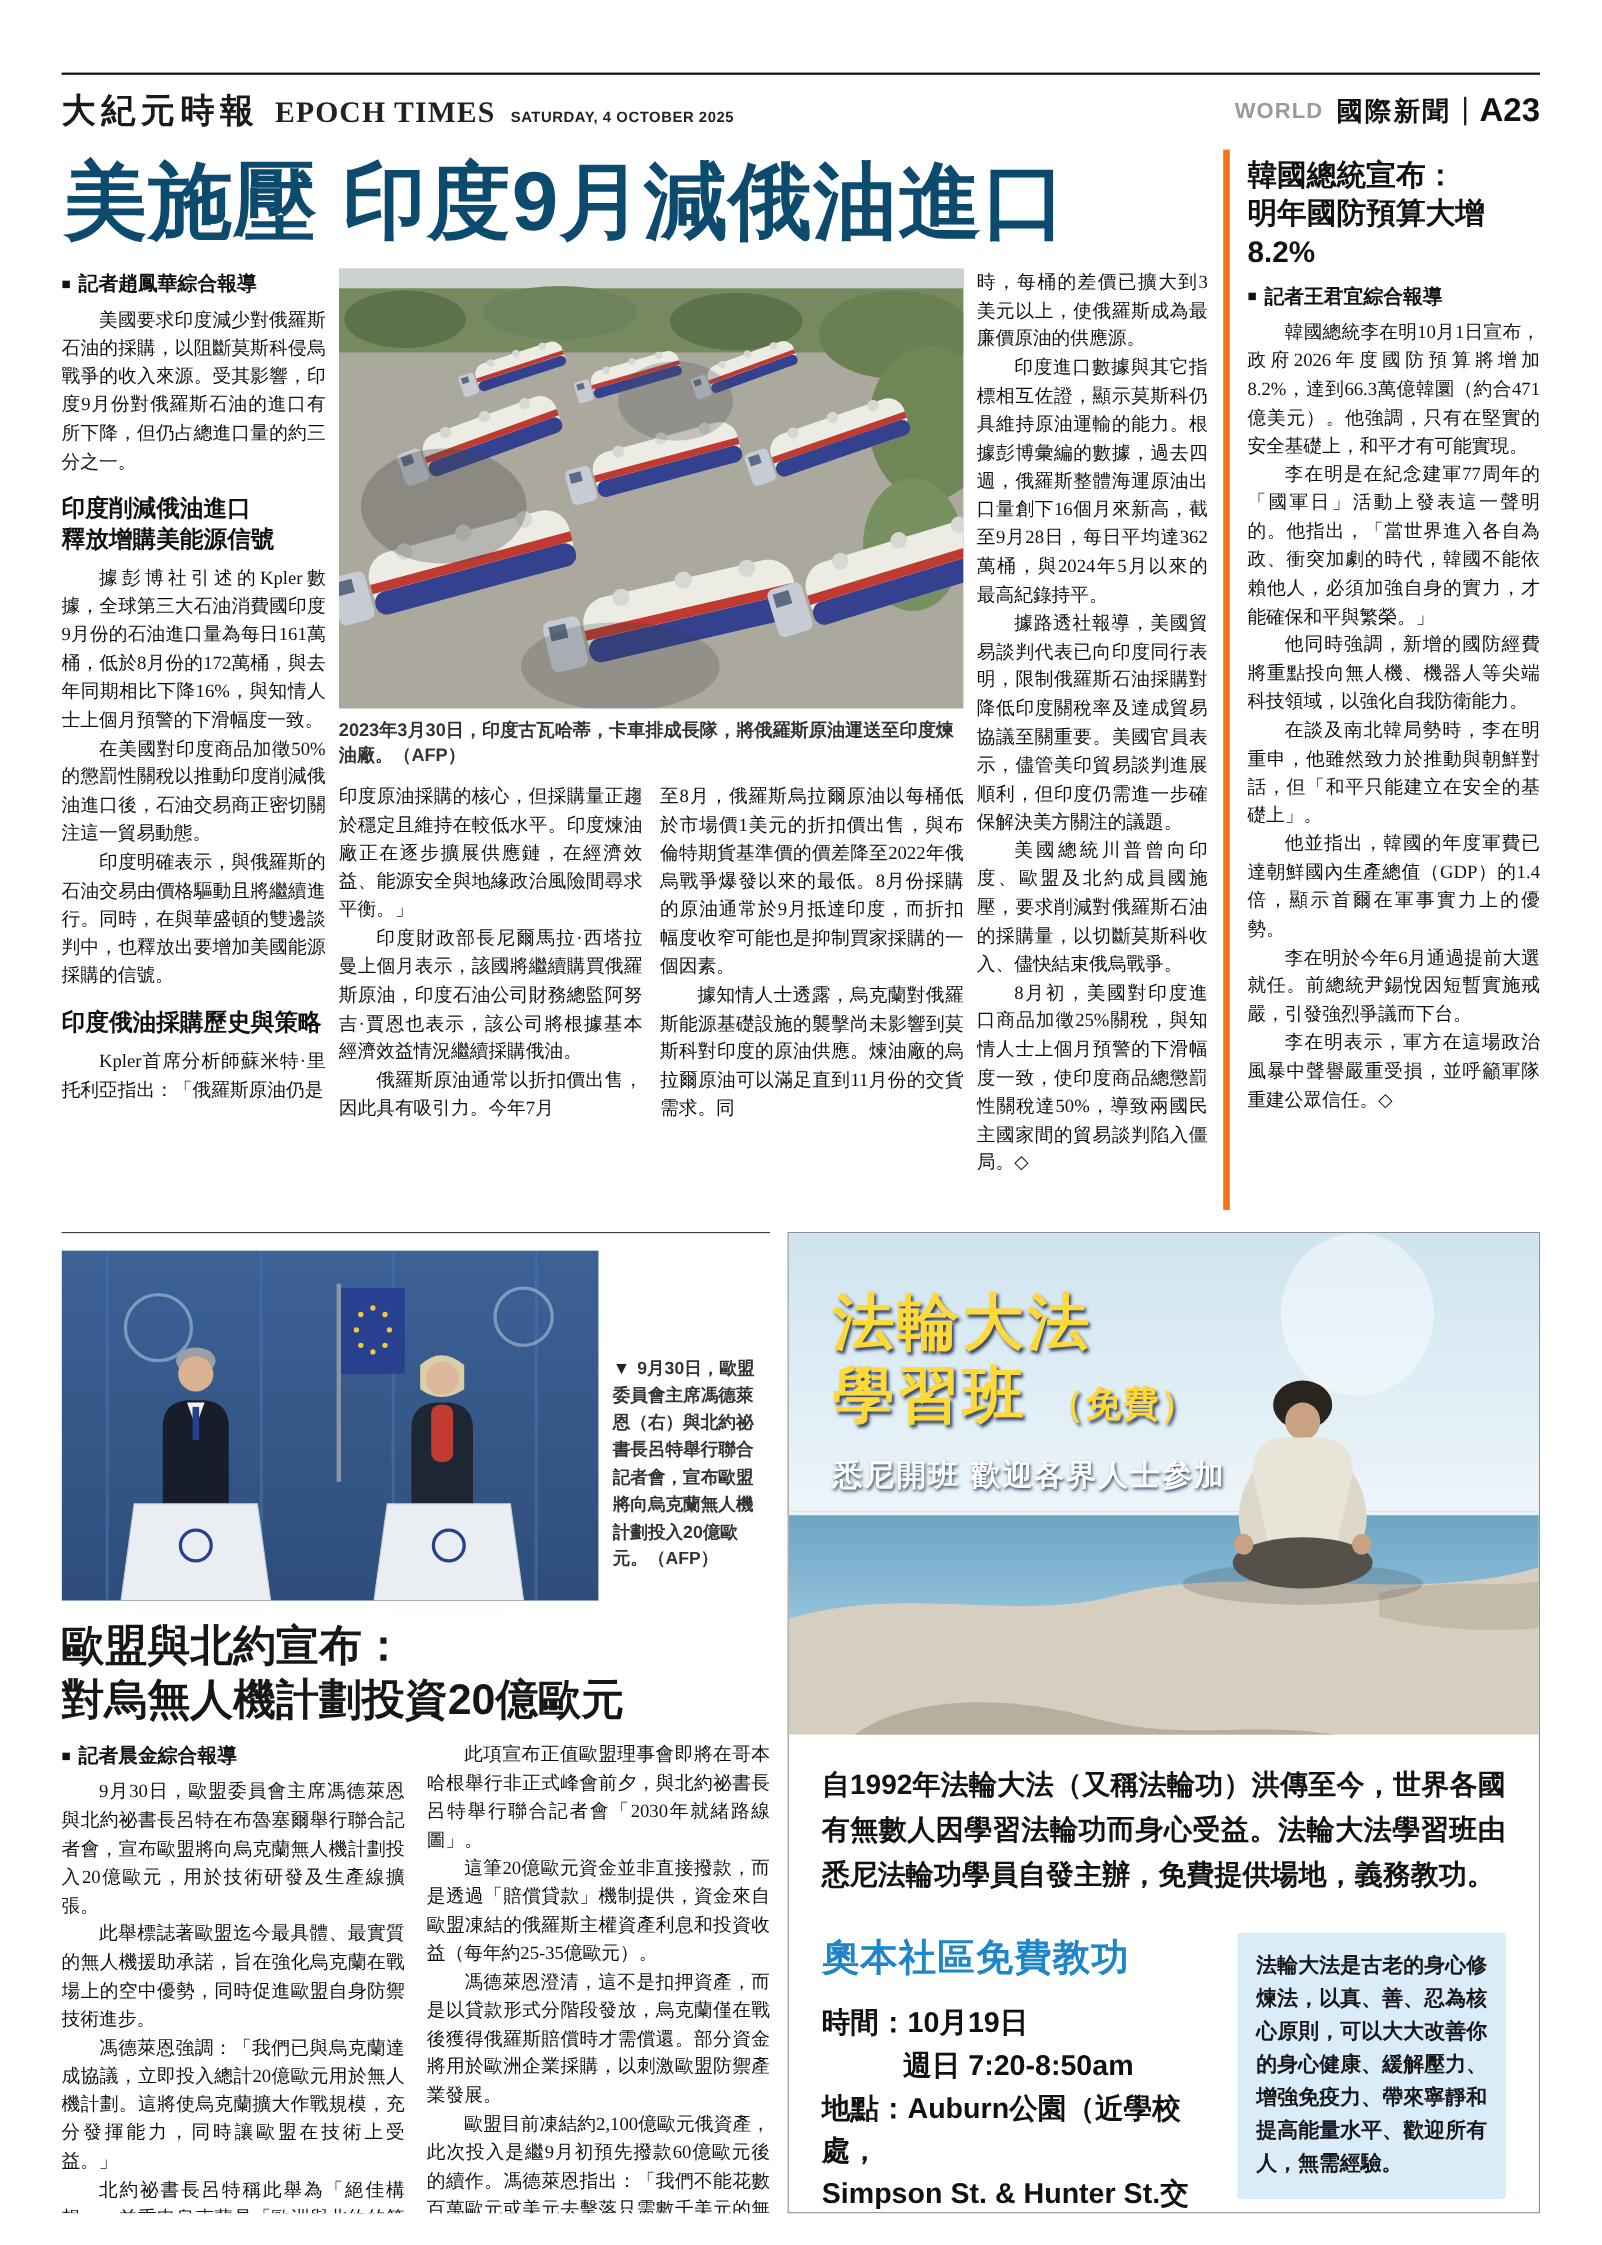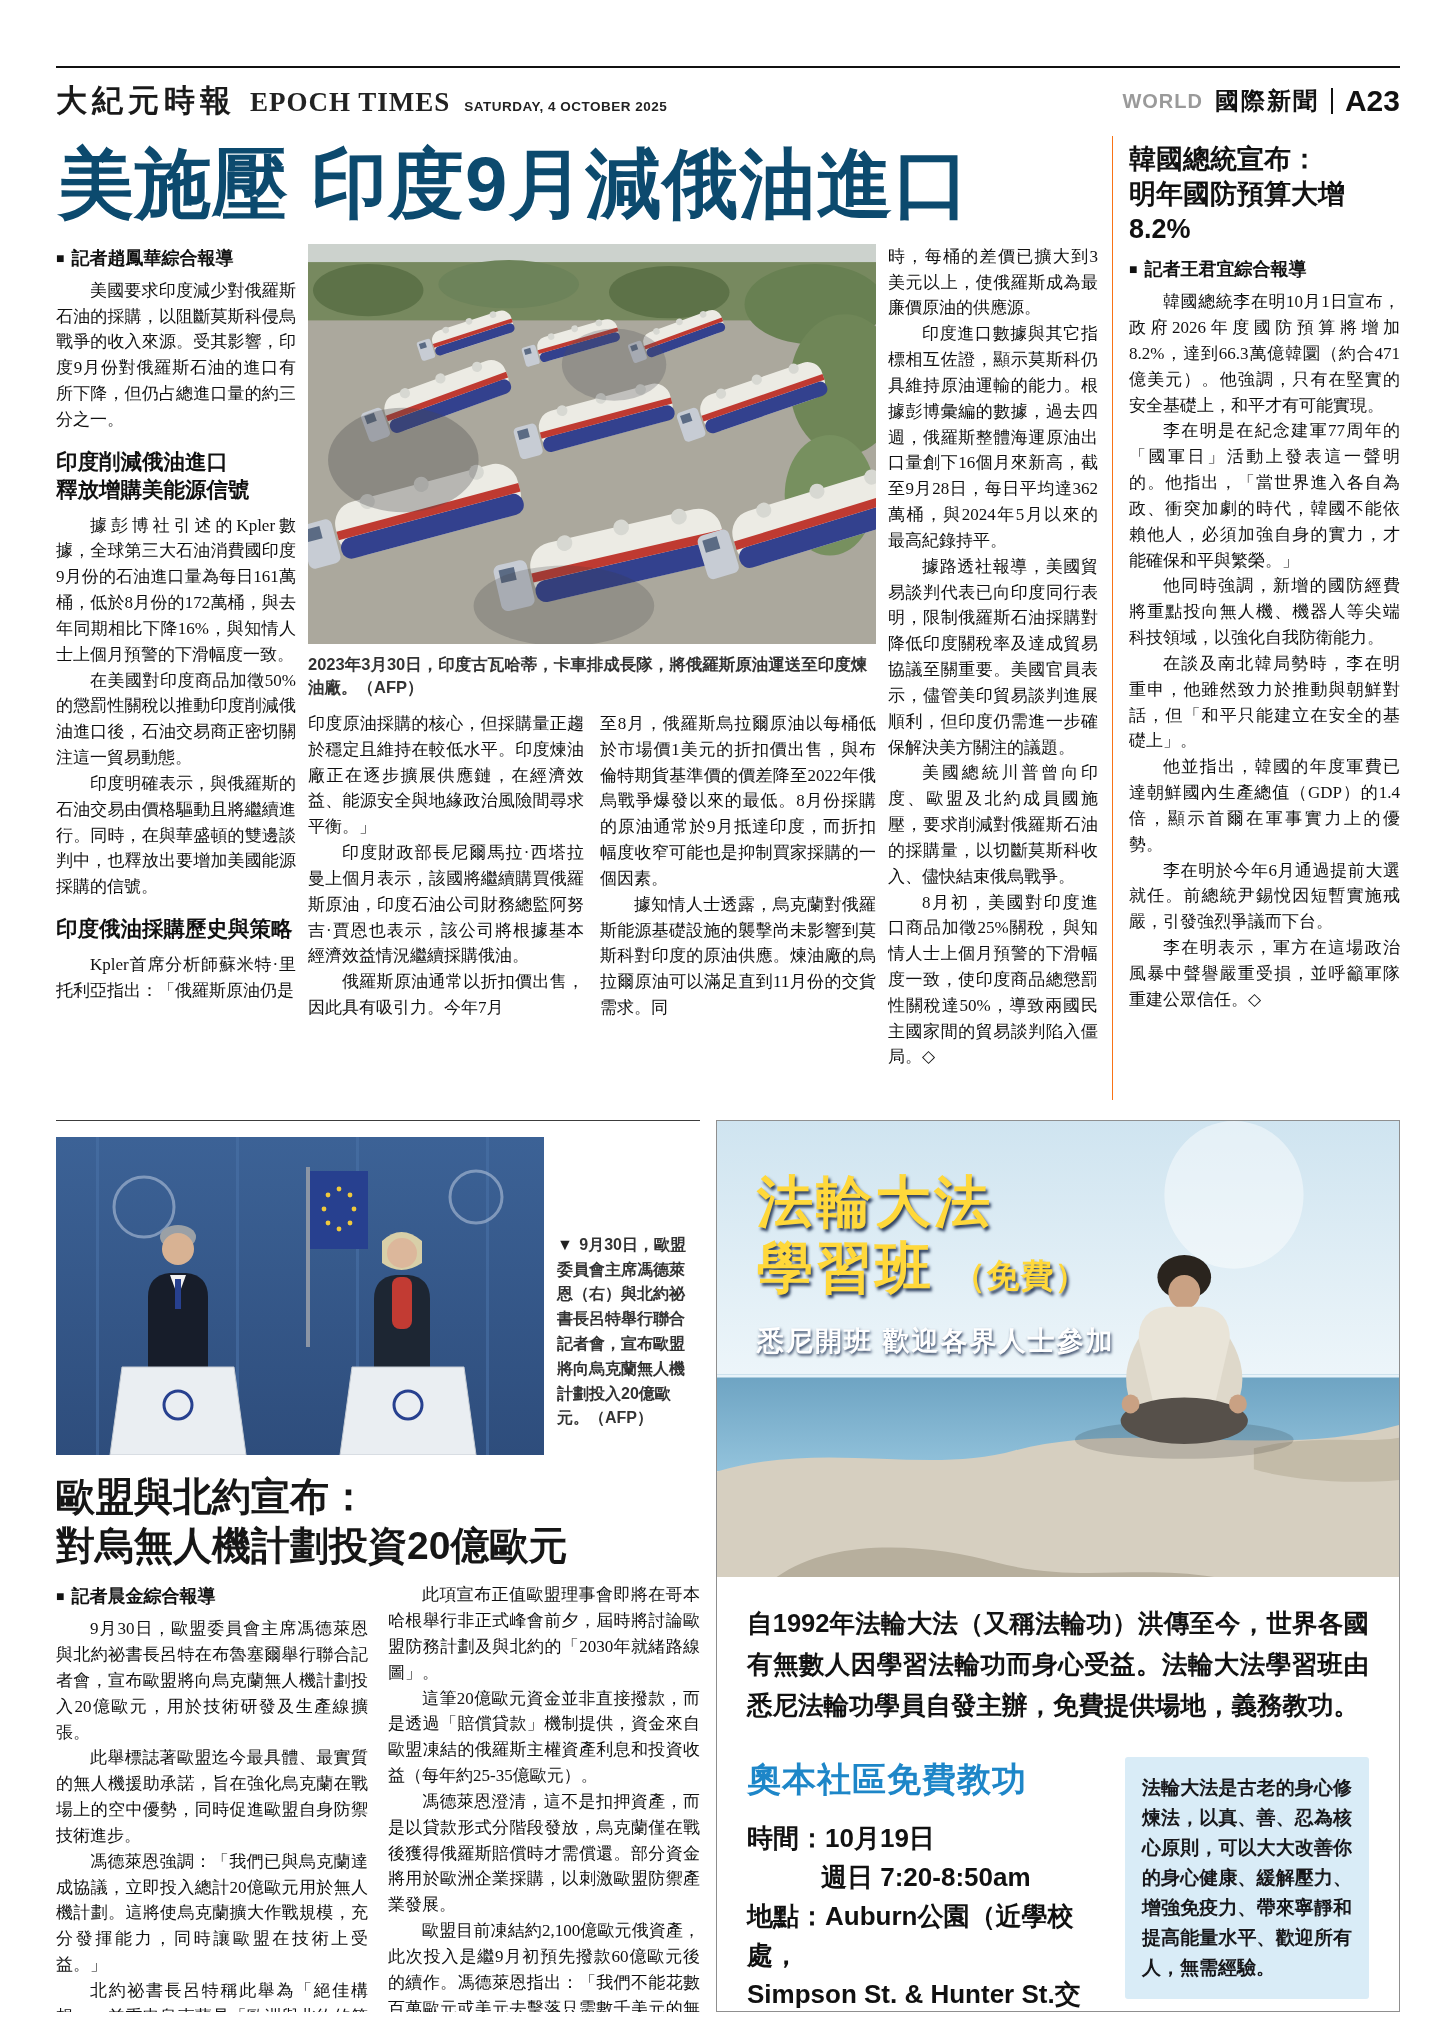--- a/index.html
+++ b/index.html
@@ -22,21 +22,21 @@
   .mast-date { font-family:"Liberation Sans","DejaVu Sans",sans-serif; font-weight:700; font-size:13.5px; letter-spacing:.5px; color:#222; }
   .mast-right { display:flex; align-items:center; gap:12px; font-family:"Liberation Sans","DejaVu Sans",sans-serif; }
   .sec-en { font-weight:800; font-size:20px; color:#9a9a9a; letter-spacing:1px; }
   .sec-zh { font-weight:800; font-size:24px; color:#111; letter-spacing:2px; }
   .vbar { width:2px; height:26px; background:#111; }
   .page-no { font-weight:800; font-size:30px; color:#111; }
 
   
   .main-row { display:flex; margin-top:14px; }
   .main-left { width:1042px; }
-  .sidebar { flex:1; border-left:1px solid #f97316; margin-left:14px; padding-left:16px; overflow:hidden; }
+  .sidebar { flex:1; border-left:6px solid #f97316; margin-left:14px; padding-left:16px; overflow:hidden; }
 
   h1.headline {
     font-family:"Liberation Sans","DejaVu Sans",sans-serif;
     font-weight:900; font-size:76px; line-height:1.05; letter-spacing:1px;
     color:#0c4a6e; margin:8px 0 20px 2px; white-space:nowrap;
   }
   .grid { display:flex; gap:12px; height:856px; overflow:hidden; }
   .colA { width:240px; overflow:hidden; }
   .mid  { width:568px; overflow:hidden; }
   .colD { flex:1; overflow:hidden; }
@@ -295,21 +295,21 @@
           <div class="byline">
             <span class="sq">■</span>
             <span>記者晨金綜合報導</span>
           </div>
           <p class="body">9月30日，歐盟委員會主席馮德萊恩與北約祕書長呂特在布魯塞爾舉行聯合記者會，宣布歐盟將向烏克蘭無人機計劃投入20億歐元，用於技術研發及生產線擴張。</p>
           <p class="body">此舉標誌著歐盟迄今最具體、最實質的無人機援助承諾，旨在強化烏克蘭在戰場上的空中優勢，同時促進歐盟自身防禦技術進步。</p>
           <p class="body">馮德萊恩強調：「我們已與烏克蘭達成協議，立即投入總計20億歐元用於無人機計劃。這將使烏克蘭擴大作戰規模，充分發揮能力，同時讓歐盟在技術上受益。」</p>
           <p class="body">北約祕書長呂特稱此舉為「絕佳構想」，並重申烏克蘭是「歐洲與北約的第一道防線」。</p>
         </div>
         <div>
-          <p class="body">此項宣布正值歐盟理事會即將在哥本哈根舉行非正式峰會前夕，屆時將討論歐盟防務計劃及與北約的「2030年就緒路線圖」。</p>
+          <p class="body">此項宣布正值歐盟理事會即將在哥本哈根舉行非正式峰會前夕，與北約祕書長呂特舉行聯合記者會「2030年就緒路線圖」。</p>
           <p class="body">這筆20億歐元資金並非直接撥款，而是透過「賠償貸款」機制提供，資金來自歐盟凍結的俄羅斯主權資產利息和投資收益（每年約25-35億歐元）。</p>
           <p class="body">馮德萊恩澄清，這不是扣押資產，而是以貸款形式分階段發放，烏克蘭僅在戰後獲得俄羅斯賠償時才需償還。部分資金將用於歐洲企業採購，以刺激歐盟防禦產業發展。</p>
           <p class="body">歐盟目前凍結約2,100億歐元俄資產，此次投入是繼9月初預先撥款60億歐元後的續作。馮德萊恩指出：「我們不能花數百萬歐元或美元去擊落只需數千美元的無人機。」◇</p>
         </div>
       </div>
     </div>
 
     <div class="ad">
       <div class="ad-photo">
         <svg viewBox="0 0 686 432" preserveAspectRatio="none">

